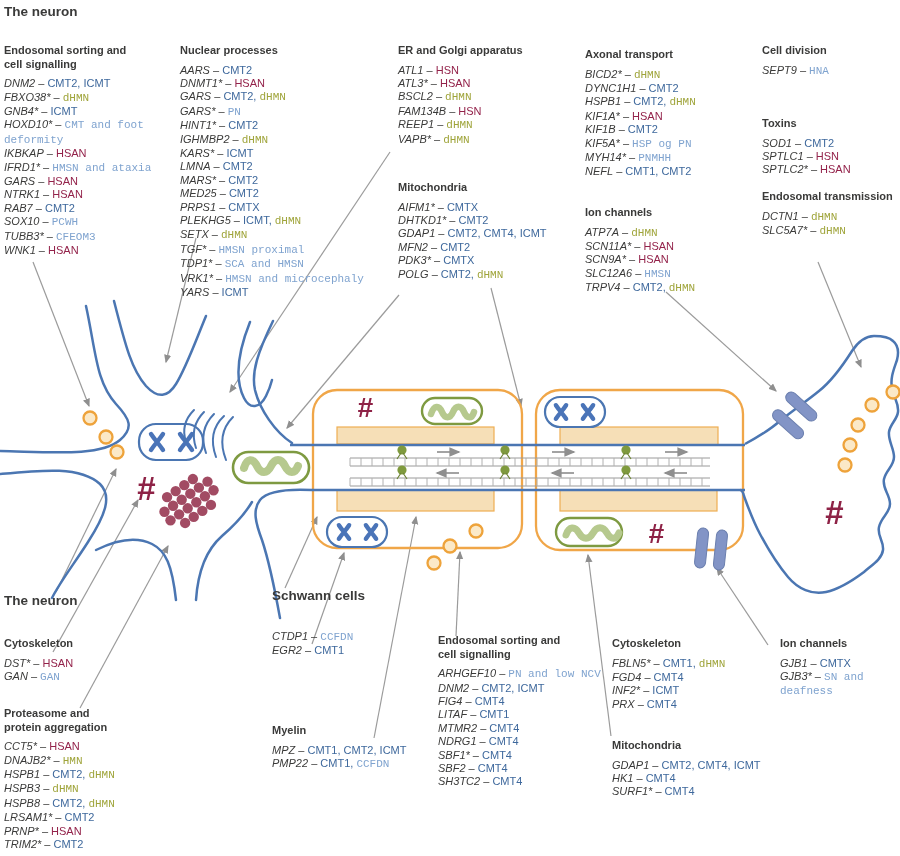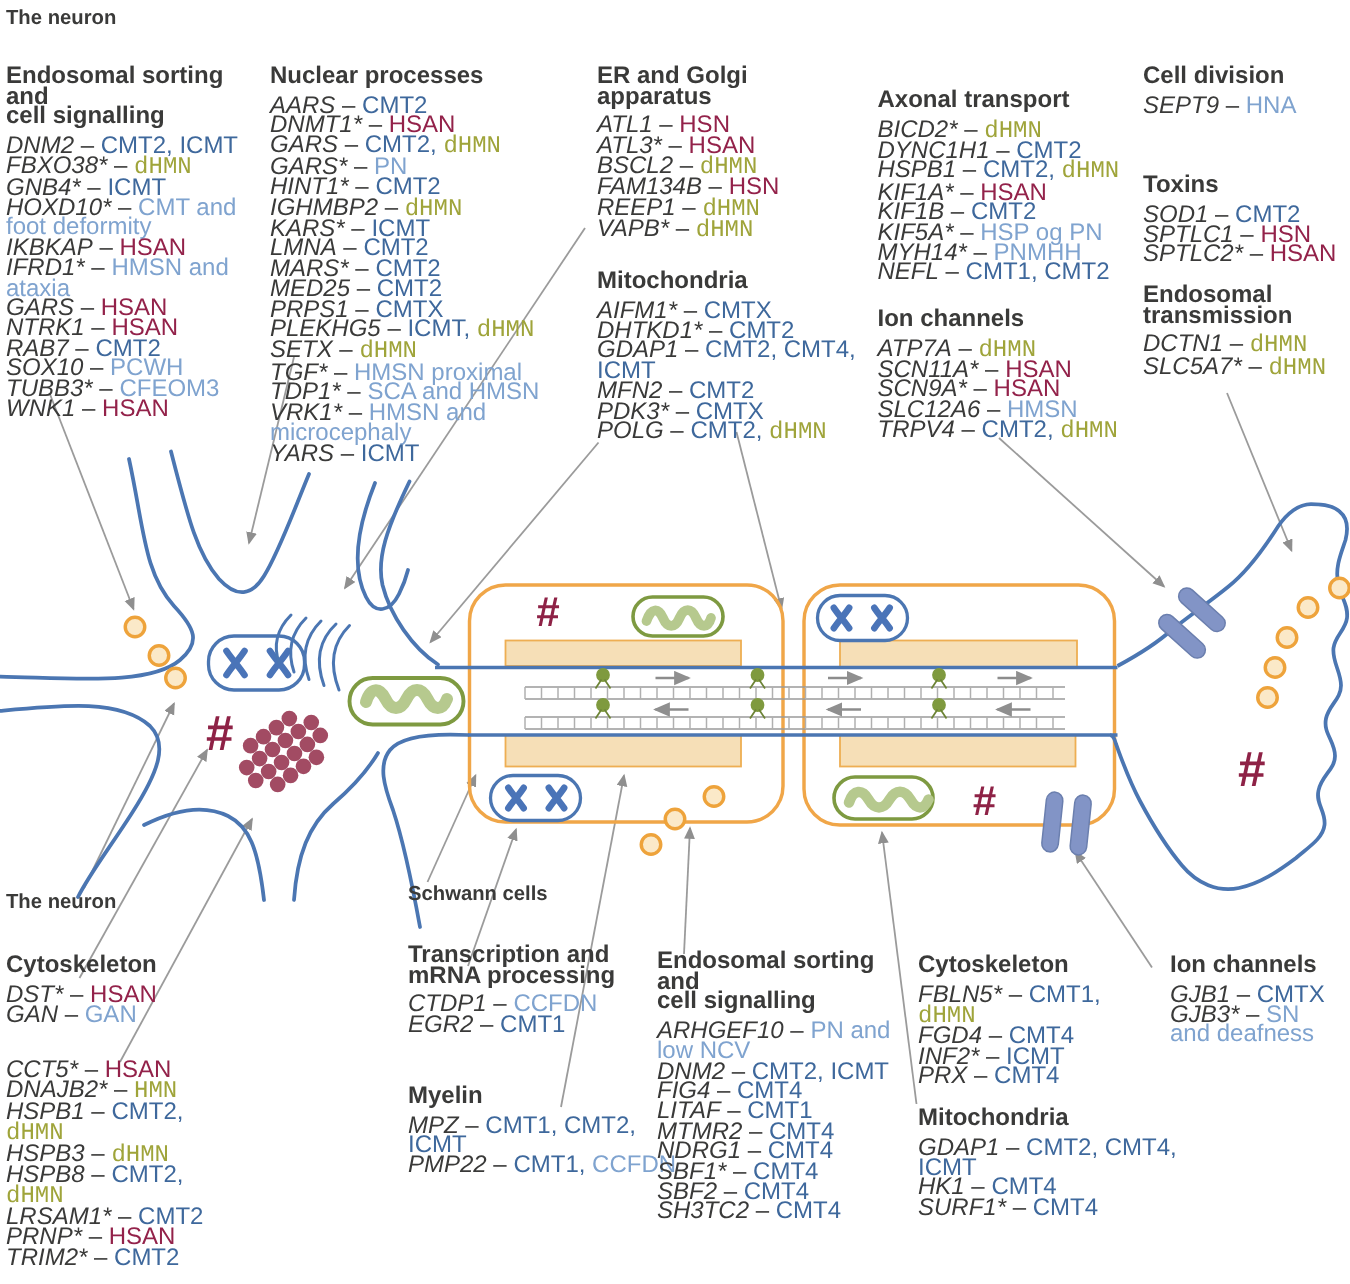--- a/index.html
+++ b/index.html
@@ -1,25 +1,25 @@
 <!DOCTYPE html>
 <html><head>
 <meta charset="utf-8">
 <style>
   html,body{margin:0;padding:0;}
   body{width:900px;height:856px;position:relative;background:#fff;overflow:hidden;
        font-family:"Liberation Sans",sans-serif;color:#3a3a39;}
   #diagram{position:absolute;left:0;top:0;z-index:0;}
   .t13{position:absolute;font-size:13.5px;font-weight:bold;color:#3a3a39;z-index:2;white-space:nowrap;text-align:center;}
-  .group{position:absolute;font-size:16px;line-height:13.4px;color:#3a3a39;z-index:2;}
+  .group{position:absolute;font-size:11px;line-height:13.4px;color:#3a3a39;z-index:2;}
   .group .hdr{font-weight:bold;line-height:13.6px;margin-bottom:6px;}
   .item .gene{font-style:italic;color:#3a3a39;}
   .item .dash{color:#3a3a39;}
   .c-b{color:#3e689c;}   
-  .c-l{color:#7fa3cf;}   
+  .c-l{color:#7fa3cf;font-family:Liberation Mono, monospace;}   
   .c-o{color:#9fa43a;font-family:Liberation Mono, monospace;}   
   .c-r{color:#93224a;}   
 </style>
 </head>
 <body>
 
 <svg id="diagram" width="900" height="856" viewBox="0 0 900 856">
   <defs>
     <marker id="ah" markerWidth="8" markerHeight="8" refX="6" refY="3" orient="auto">
       <path d="M0,0 L7,3 L0,6 Z" fill="#8f8f8f"></path>
@@ -335,21 +335,21 @@
     <div class="hdr">
       <div>Mitochondria</div>
     </div>
     <div class="item"><span class="gene">AIFM1*</span><span class="dash"> – </span><span class="c-b">CMTX</span></div>
     <div class="item"><span class="gene">DHTKD1*</span><span class="dash"> – </span><span class="c-b">CMT2</span></div>
     <div class="item"><span class="gene">GDAP1</span><span class="dash"> – </span><span class="c-b">CMT2, CMT4, ICMT</span></div>
     <div class="item"><span class="gene">MFN2</span><span class="dash"> – </span><span class="c-b">CMT2</span></div>
     <div class="item"><span class="gene">PDK3*</span><span class="dash"> – </span><span class="c-b">CMTX</span></div>
     <div class="item"><span class="gene">POLG</span><span class="dash"> – </span><span class="c-b">CMT2, </span><span class="c-o">dHMN</span></div>
   </div>
-<div class="group" style="left:585px;top:60px;width:176px">
+<div class="group" style="left:585px;top:48px;width:176px">
     <div class="hdr">
       <div>Axonal transport</div>
     </div>
     <div class="item"><span class="gene">BICD2*</span><span class="dash"> – </span><span class="c-o">dHMN</span></div>
     <div class="item"><span class="gene">DYNC1H1</span><span class="dash"> – </span><span class="c-b">CMT2</span></div>
     <div class="item"><span class="gene">HSPB1</span><span class="dash"> – </span><span class="c-b">CMT2, </span><span class="c-o">dHMN</span></div>
     <div class="item"><span class="gene">KIF1A*</span><span class="dash"> – </span><span class="c-r">HSAN</span></div>
     <div class="item"><span class="gene">KIF1B</span><span class="dash"> – </span><span class="c-b">CMT2</span></div>
     <div class="item"><span class="gene">KIF5A*</span><span class="dash"> – </span><span class="c-l">HSP og PN</span></div>
     <div class="item"><span class="gene">MYH14*</span><span class="dash"> – </span><span class="c-l">PNMHH</span></div>
@@ -387,34 +387,34 @@
     <div class="item"><span class="gene">SLC5A7*</span><span class="dash"> – </span><span class="c-o">dHMN</span></div>
   </div>
 <div class="group" style="left:4px;top:637px;width:150px">
     <div class="hdr">
       <div>Cytoskeleton</div>
     </div>
     <div class="item"><span class="gene">DST*</span><span class="dash"> – </span><span class="c-r">HSAN</span></div>
     <div class="item"><span class="gene">GAN</span><span class="dash"> – </span><span class="c-l">GAN</span></div>
   </div>
 <div class="group" style="left:4px;top:707px;width:160px">
+    <div class="hdr">
+      <div>Proteasome and</div>
+      <div>protein aggregation</div>
+    </div>
     <div class="item"><span class="gene">CCT5*</span><span class="dash"> – </span><span class="c-r">HSAN</span></div>
     <div class="item"><span class="gene">DNAJB2*</span><span class="dash"> – </span><span class="c-o">HMN</span></div>
     <div class="item"><span class="gene">HSPB1</span><span class="dash"> – </span><span class="c-b">CMT2, </span><span class="c-o">dHMN</span></div>
     <div class="item"><span class="gene">HSPB3</span><span class="dash"> – </span><span class="c-o">dHMN</span></div>
     <div class="item"><span class="gene">HSPB8</span><span class="dash"> – </span><span class="c-b">CMT2, </span><span class="c-o">dHMN</span></div>
     <div class="item"><span class="gene">LRSAM1*</span><span class="dash"> – </span><span class="c-b">CMT2</span></div>
     <div class="item"><span class="gene">PRNP*</span><span class="dash"> – </span><span class="c-r">HSAN</span></div>
     <div class="item"><span class="gene">TRIM2*</span><span class="dash"> – </span><span class="c-b">CMT2</span></div>
   </div>
 <div class="group" style="left:272px;top:630px;width:150px">
-    <div class="hdr">
-      <div>Transcription and</div>
-      <div>mRNA processing</div>
-    </div>
     <div class="item"><span class="gene">CTDP1</span><span class="dash"> – </span><span class="c-l">CCFDN</span></div>
     <div class="item"><span class="gene">EGR2</span><span class="dash"> – </span><span class="c-b">CMT1</span></div>
   </div>
 <div class="group" style="left:272px;top:724px;width:190px">
     <div class="hdr">
       <div>Myelin</div>
     </div>
     <div class="item"><span class="gene">MPZ</span><span class="dash"> – </span><span class="c-b">CMT1, CMT2, ICMT</span></div>
     <div class="item"><span class="gene">PMP22</span><span class="dash"> – </span><span class="c-b">CMT1, </span><span class="c-l">CCFDN</span></div>
   </div>

